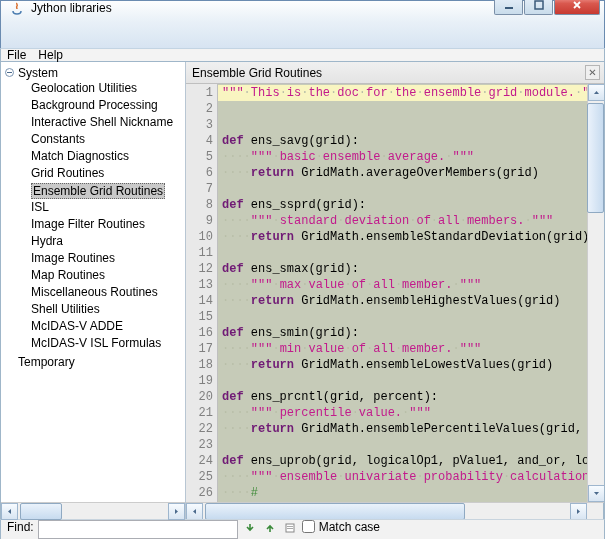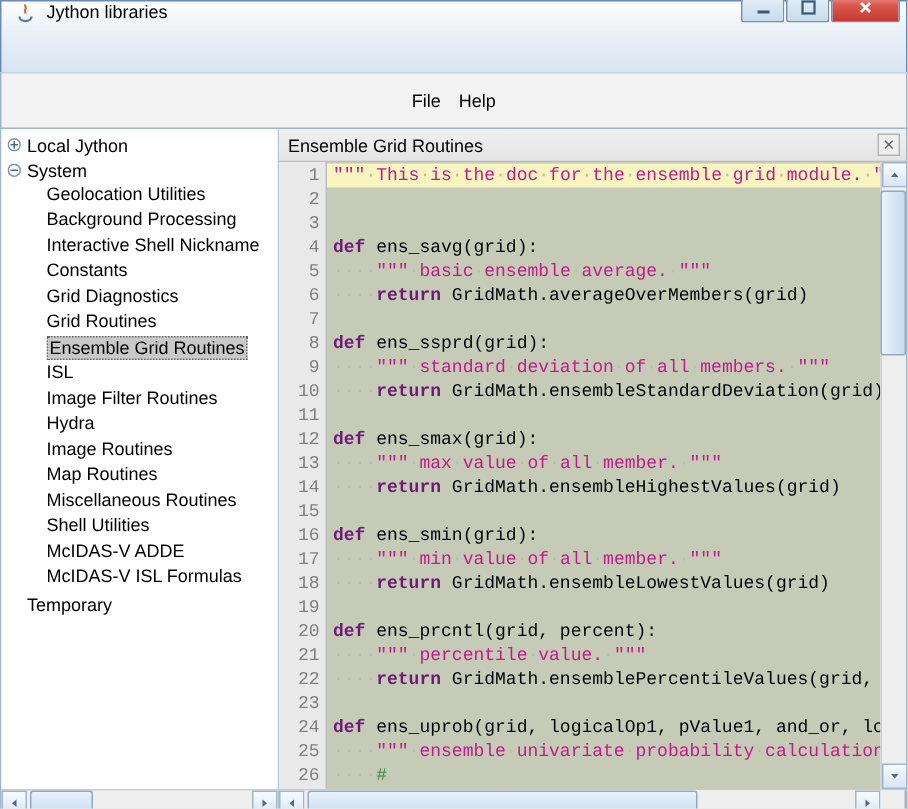--- a/index.html
+++ b/index.html
@@ -5,21 +5,21 @@
 * { box-sizing: border-box; margin: 0; padding: 0; }
 body { font-family: Tahoma, Arial, sans-serif; font-size: 11px; background: #fff; width: 605px; height: 539px; overflow: hidden; }
 .titlebar { height: 48px; background: linear-gradient(#fdfefe,#e8f0f7 45%,#d7e4f2); display: flex; align-items: flex-start; padding-left: 8px; border: 1px solid #6a8bb0; border-bottom: none; }
 .titlebar .appicon { width: 16px; height: 16px; margin-right: 6px; }
 .titlebar .title { flex: 1; color: #000; font-size: 12px; }
 .winbtns { display: flex; height: 20px; margin-right: 4px; gap: 1px; margin-top: -6px; }
 .winbtn { width: 29px; height: 20px; border: 1px solid #7a8fa8; border-top: none; display: flex; align-items: center; justify-content: center; border-radius: 0 0 2px 2px; }
 .winbtn.min,.winbtn.max { background: linear-gradient(#e9f1fa,#c9dceb); }
 .winbtn.close { width: 46px; background: linear-gradient(#f6a7a0,#d9584e 45%,#c73a31); }
 .winbtn svg { width: 12px; height: 10px; }
-.menubar { height: 38px; border: 1px solid #9fb6c9; border-top: 1px solid #c3d4e3; background: #f3f3f3; display: flex; align-items: center; padding: 0 6px; gap: 12px; font-size: 12px; justify-content: center; }
+.menubar { height: 14px; border: 1px solid #9fb6c9; border-top: 1px solid #c3d4e3; background: #f3f3f3; display: flex; align-items: center; padding: 0 6px; gap: 12px; font-size: 12px; }
 .menubar span { cursor: default; }
 .content { display: flex; height: 457px; border-left: 1px solid #9fb6c9; border-right: 1px solid #9fb6c9; }
 .sidebar { width: 185px; display: flex; flex-direction: column; border-right: 1px solid #b8c6d3; }
 .tree { flex: 1; overflow: hidden; background: #fff; padding: 2px 0 0 4px; font-size: 12px; color: #000; }
 .tree-node { display: flex; align-items: center; height: 17px; white-space: nowrap; }
 .tree-handle { width: 9px; height: 9px; margin-right: 4px; display: inline-flex; align-items: center; justify-content: center; }
 .tree-handle svg { width: 9px; height: 9px; }
 .tree-children { padding-left: 26px; }
 .tree-leaf { height: 17px; display: flex; align-items: flex-start; white-space: nowrap; overflow: hidden; }
 .tree-leaf.selected span { background: #c9c9c9; border: 1px dotted #666; padding: 0 1px; }
@@ -92,49 +92,39 @@
 </div>
 
 <div class="content">
   <div class="sidebar">
     <div class="tree">
       <div class="tree-node">
         <span class="tree-handle">
             <svg viewBox="0 0 9 9">
               <circle cx="4.5" cy="4.5" r="4" fill="#fff" stroke="#7a94b0"></circle>
               <rect x="2" y="4" width="5" height="1" fill="#4b6a8c"></rect>
-              <rect x="4" y="2" width="1" height="5" fill="#4b6a8c"></rect>
-            </svg>
-          </span>
-        <span>Local Jython</span>
-      </div>
-      <div class="tree-node">
-        <span class="tree-handle">
-            <svg viewBox="0 0 9 9">
-              <circle cx="4.5" cy="4.5" r="4" fill="#fff" stroke="#7a94b0"></circle>
-              <rect x="2" y="4" width="5" height="1" fill="#4b6a8c"></rect>
             </svg>
           </span>
         <span>System</span>
       </div>
       <div class="tree-children" id="tree-children">
           <div class="tree-leaf">
             <span>Geolocation Utilities</span>
           </div>
           <div class="tree-leaf">
             <span>Background Processing</span>
           </div>
           <div class="tree-leaf">
             <span>Interactive Shell Nickname</span>
           </div>
           <div class="tree-leaf">
             <span>Constants</span>
           </div>
           <div class="tree-leaf">
-            <span>Grid Diagnostics</span>
+            <span>Match Diagnostics</span>
           </div>
           <div class="tree-leaf">
             <span>Grid Routines</span>
           </div>
           <div class="tree-leaf selected">
             <span>Ensemble Grid Routines</span>
           </div>
           <div class="tree-leaf">
             <span>ISL</span>
           </div>

